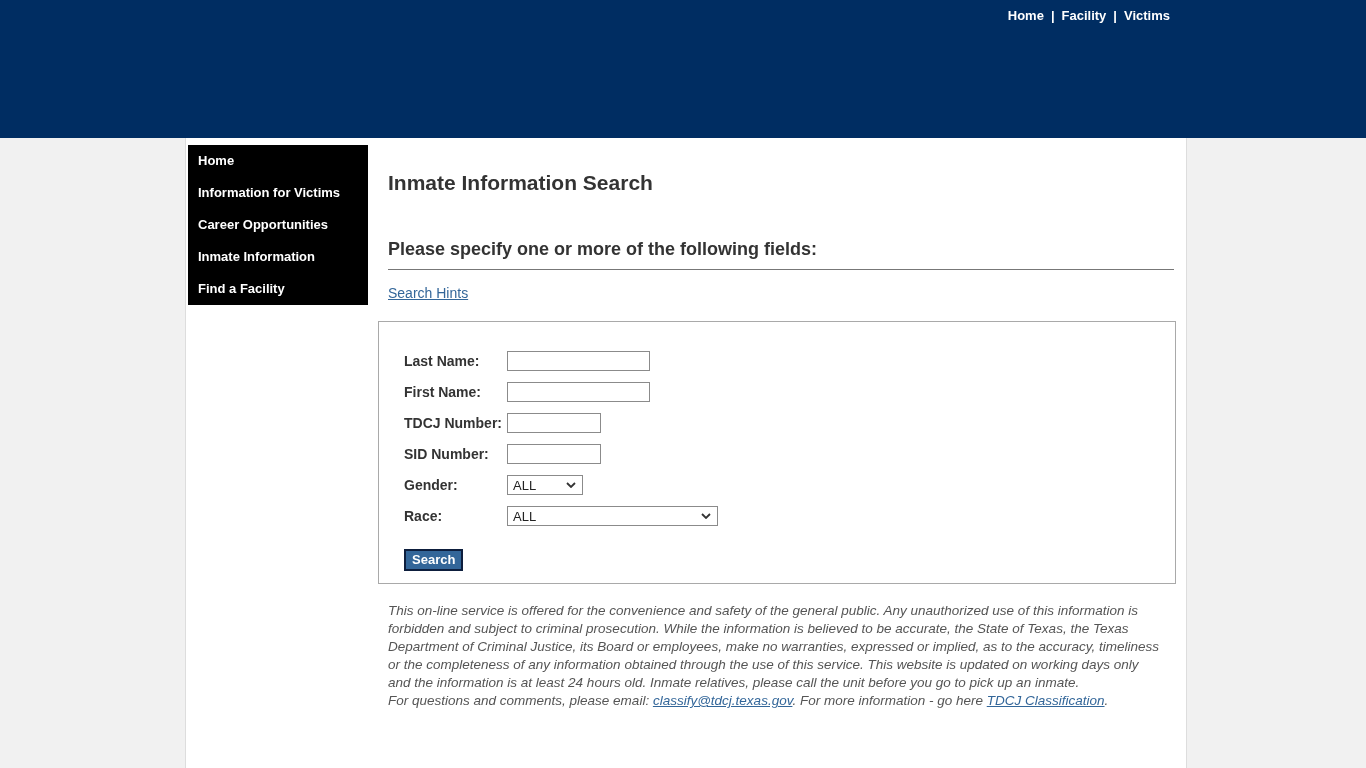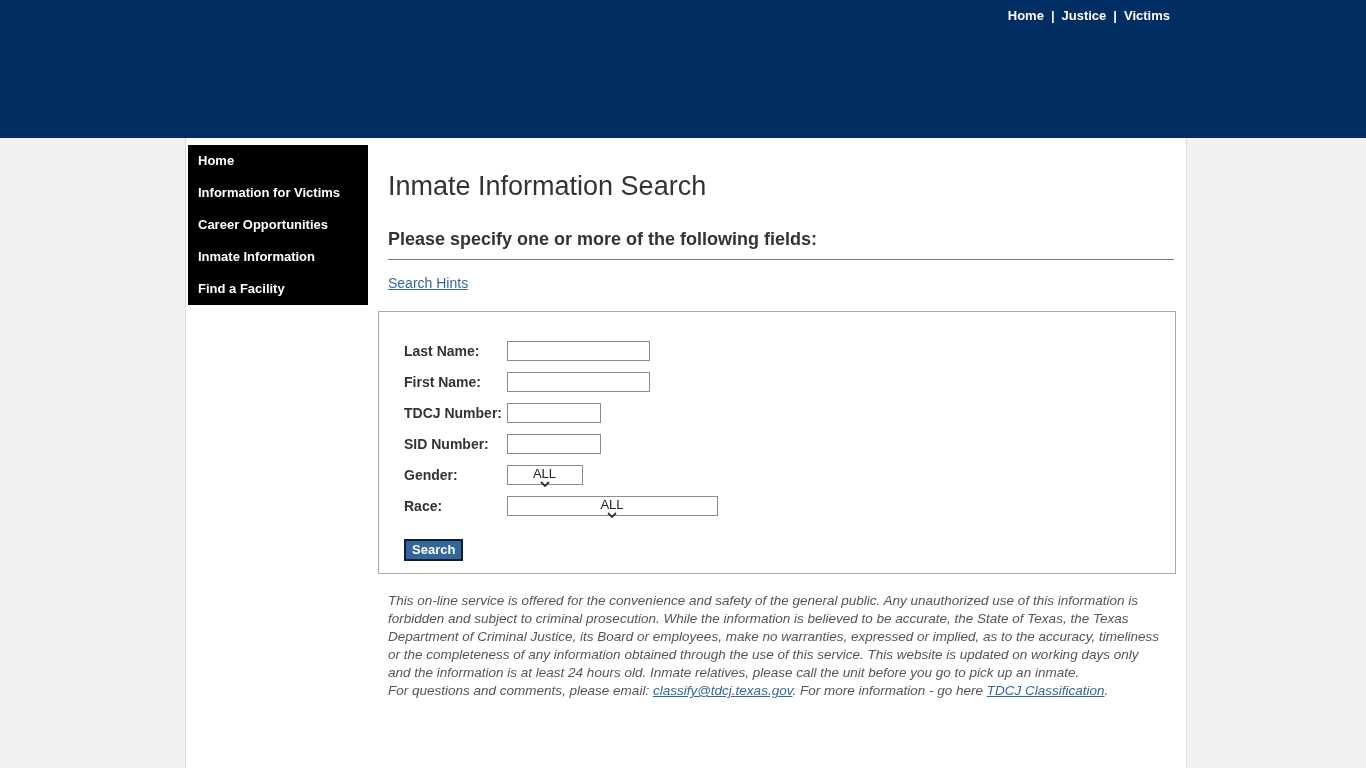--- a/index.html
+++ b/index.html
@@ -56,24 +56,24 @@
     cursor: pointer;
   }
   .side-menu .menu-item:last-child { margin-bottom: 0; }
   
   .main-col {
     margin-left: 202px;
     padding-top: 33px;
     width: 786px;
   }
   .page-title {
-    font-size: 27px;
-    font-weight: normal;
+    font-size: 21px;
+    font-weight: bold;
     color: #333333;
-    margin-bottom: 27px;
+    margin-bottom: 44px;
   }
   .sub-title {
     font-size: 18px;
     font-weight: bold;
     color: #333333;
     padding-bottom: 9px;
     border-bottom: 1px solid #777;
   }
   .hints-link {
     display: inline-block;
@@ -117,21 +117,20 @@
     height: 20px;
     border: 1px solid #8b8b8b;
     background: #ffffff;
     display: flex;
     align-items: center;
     justify-content: space-between;
     font-size: 13px;
     color: #222;
     padding: 0 6px 0 5px;
     cursor: default;
-    flex-direction: column;
   }
   .sel-gender { width: 76px; }
   .sel-race   { width: 211px; }
   .chev svg { display: block; }
   .search-btn {
     margin-top: 12px;
     background: #336699;
     color: #ffffff;
     font-size: 13px;
     font-weight: bold;
@@ -153,21 +152,21 @@
     color: #336699;
     text-decoration: underline;
   }
   .tech-note { margin-top: 18px; }
 </style>
 </head>
 <body>
 
 <div class="site-header">
   <div class="top-nav">
-    <a href="#">Home</a><span class="sep">|</span><a href="#">Justice</a><span class="sep">|</span><a href="#">Victims</a>
+    <a href="#">Home</a><span class="sep">|</span><a href="#">Facility</a><span class="sep">|</span><a href="#">Victims</a>
   </div>
 </div>
 
 <div class="content">
 
   <div class="side-menu">
     <div class="menu-item">Home</div>
     <div class="menu-item">Information for Victims</div>
     <div class="menu-item">Career Opportunities</div>
     <div class="menu-item">Inmate Information</div>

